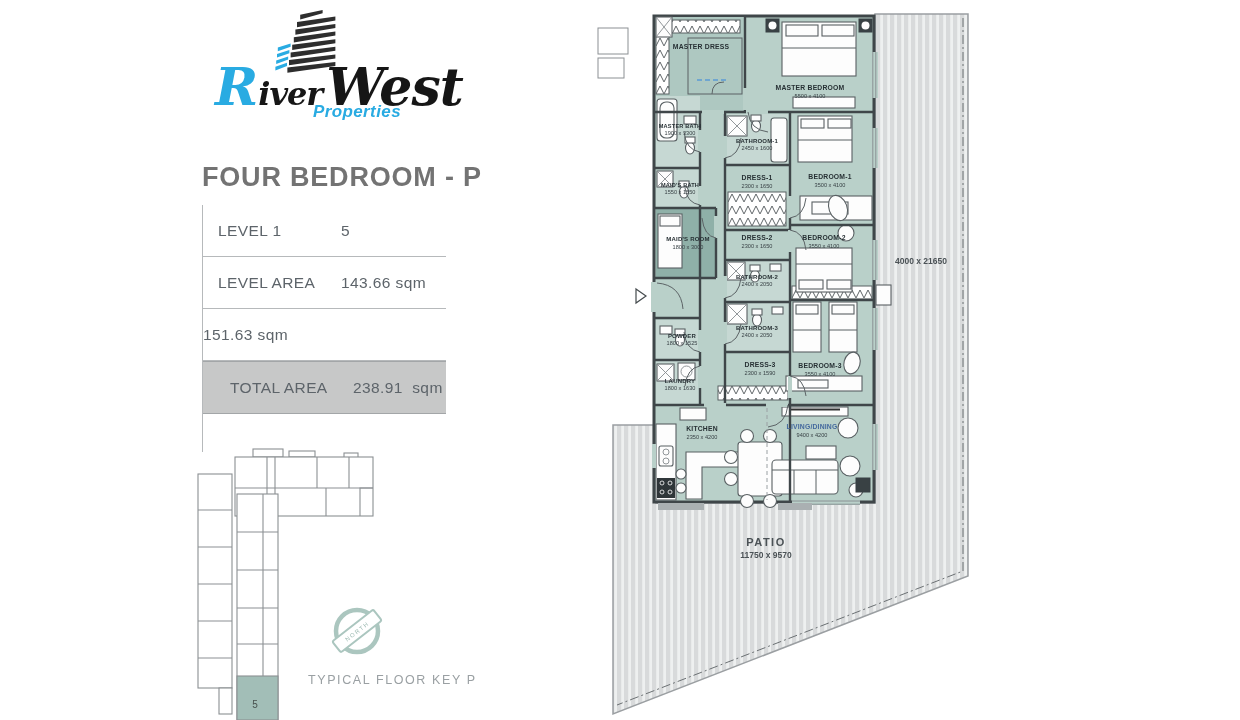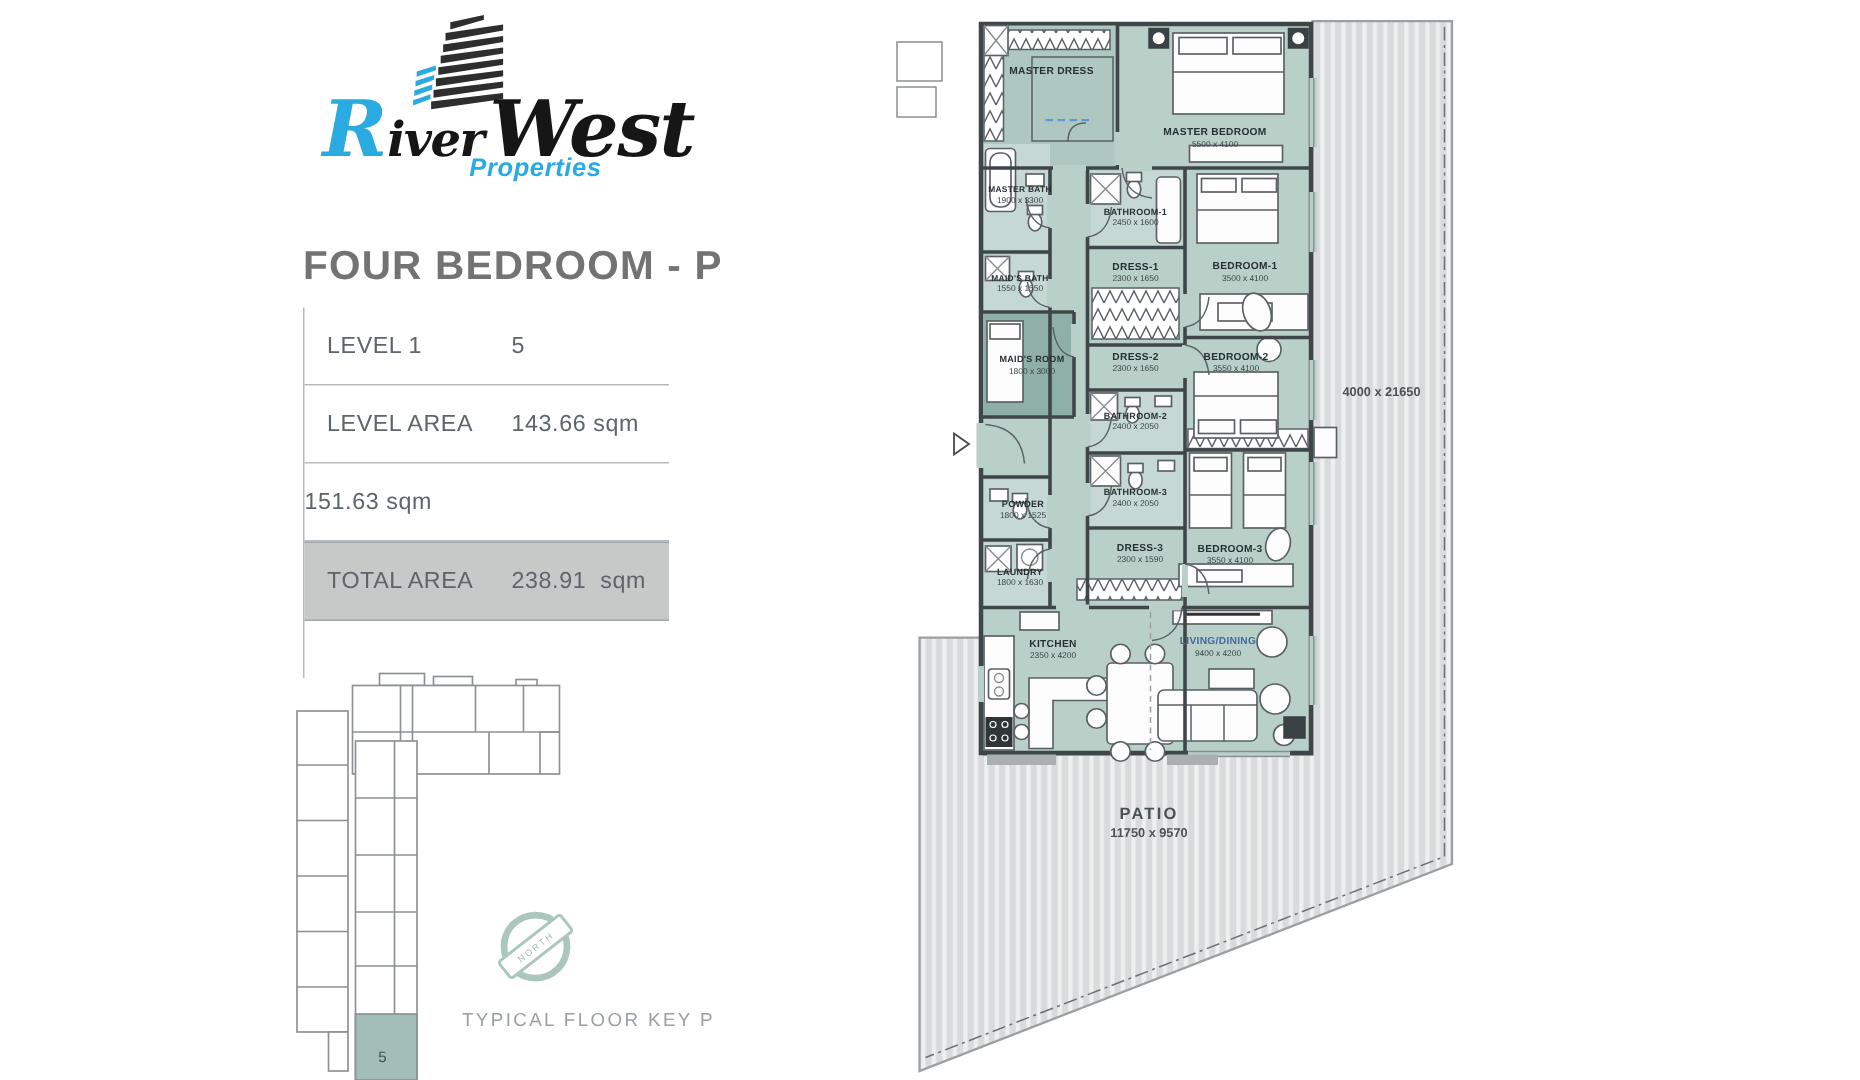--- a/index.html
+++ b/index.html
@@ -17,21 +17,21 @@
   .logo-text .w2{font-size:52px;letter-spacing:-1px;margin-left:4px;}
   .logo-tagline{left:215px;top:102px;width:186px;text-align:right;
     color:#29abe2;font-weight:bold;font-size:17px;letter-spacing:.4px;font-style:italic;}
   
   .page-title{left:202px;top:162px;font-size:27px;font-weight:bold;
     color:#737373;letter-spacing:.8px;}
   .info-table{left:202px;top:205px;width:243px;border-left:1px solid #b6b9bb;}
   .trow{height:51px;display:flex;align-items:center;border-bottom:1px solid #b6b9bb;}
   .trow .tlabel{width:123px;padding-left:15px;font-size:15.5px;color:#5d646a;letter-spacing:.4px;}
   .trow .tvalue{flex:1;font-size:15.5px;color:#5d646a;letter-spacing:.4px;white-space:pre;}
-  .trow.hl{background:#c7c8c8;border-top:1px solid #a3a6a8;border-bottom:1px solid #a3a6a8;}
+  .trow.hl{background:#c7c8c8;border-top:1px solid #a3a6a8;border-bottom:1px solid #a3a6a8;padding-left:12px;}
   .table-tail{height:38px;}
   
   .keyplan{left:195px;top:444px;width:280px;height:276px;}
   
   .floorplan{left:595px;top:5px;width:400px;height:715px;}
   svg text{font-family:"Liberation Sans",sans-serif;}
   .room-name{font-size:6.8px;font-weight:bold;fill:#273034;text-anchor:middle;letter-spacing:.2px;}
   .room-dims{font-size:5.6px;fill:#394246;text-anchor:middle;}
   .room-name.blue{fill:#44699e;}
   .patio-name{font-size:11px;font-weight:bold;fill:#4b5256;text-anchor:middle;letter-spacing:1.5px;}

